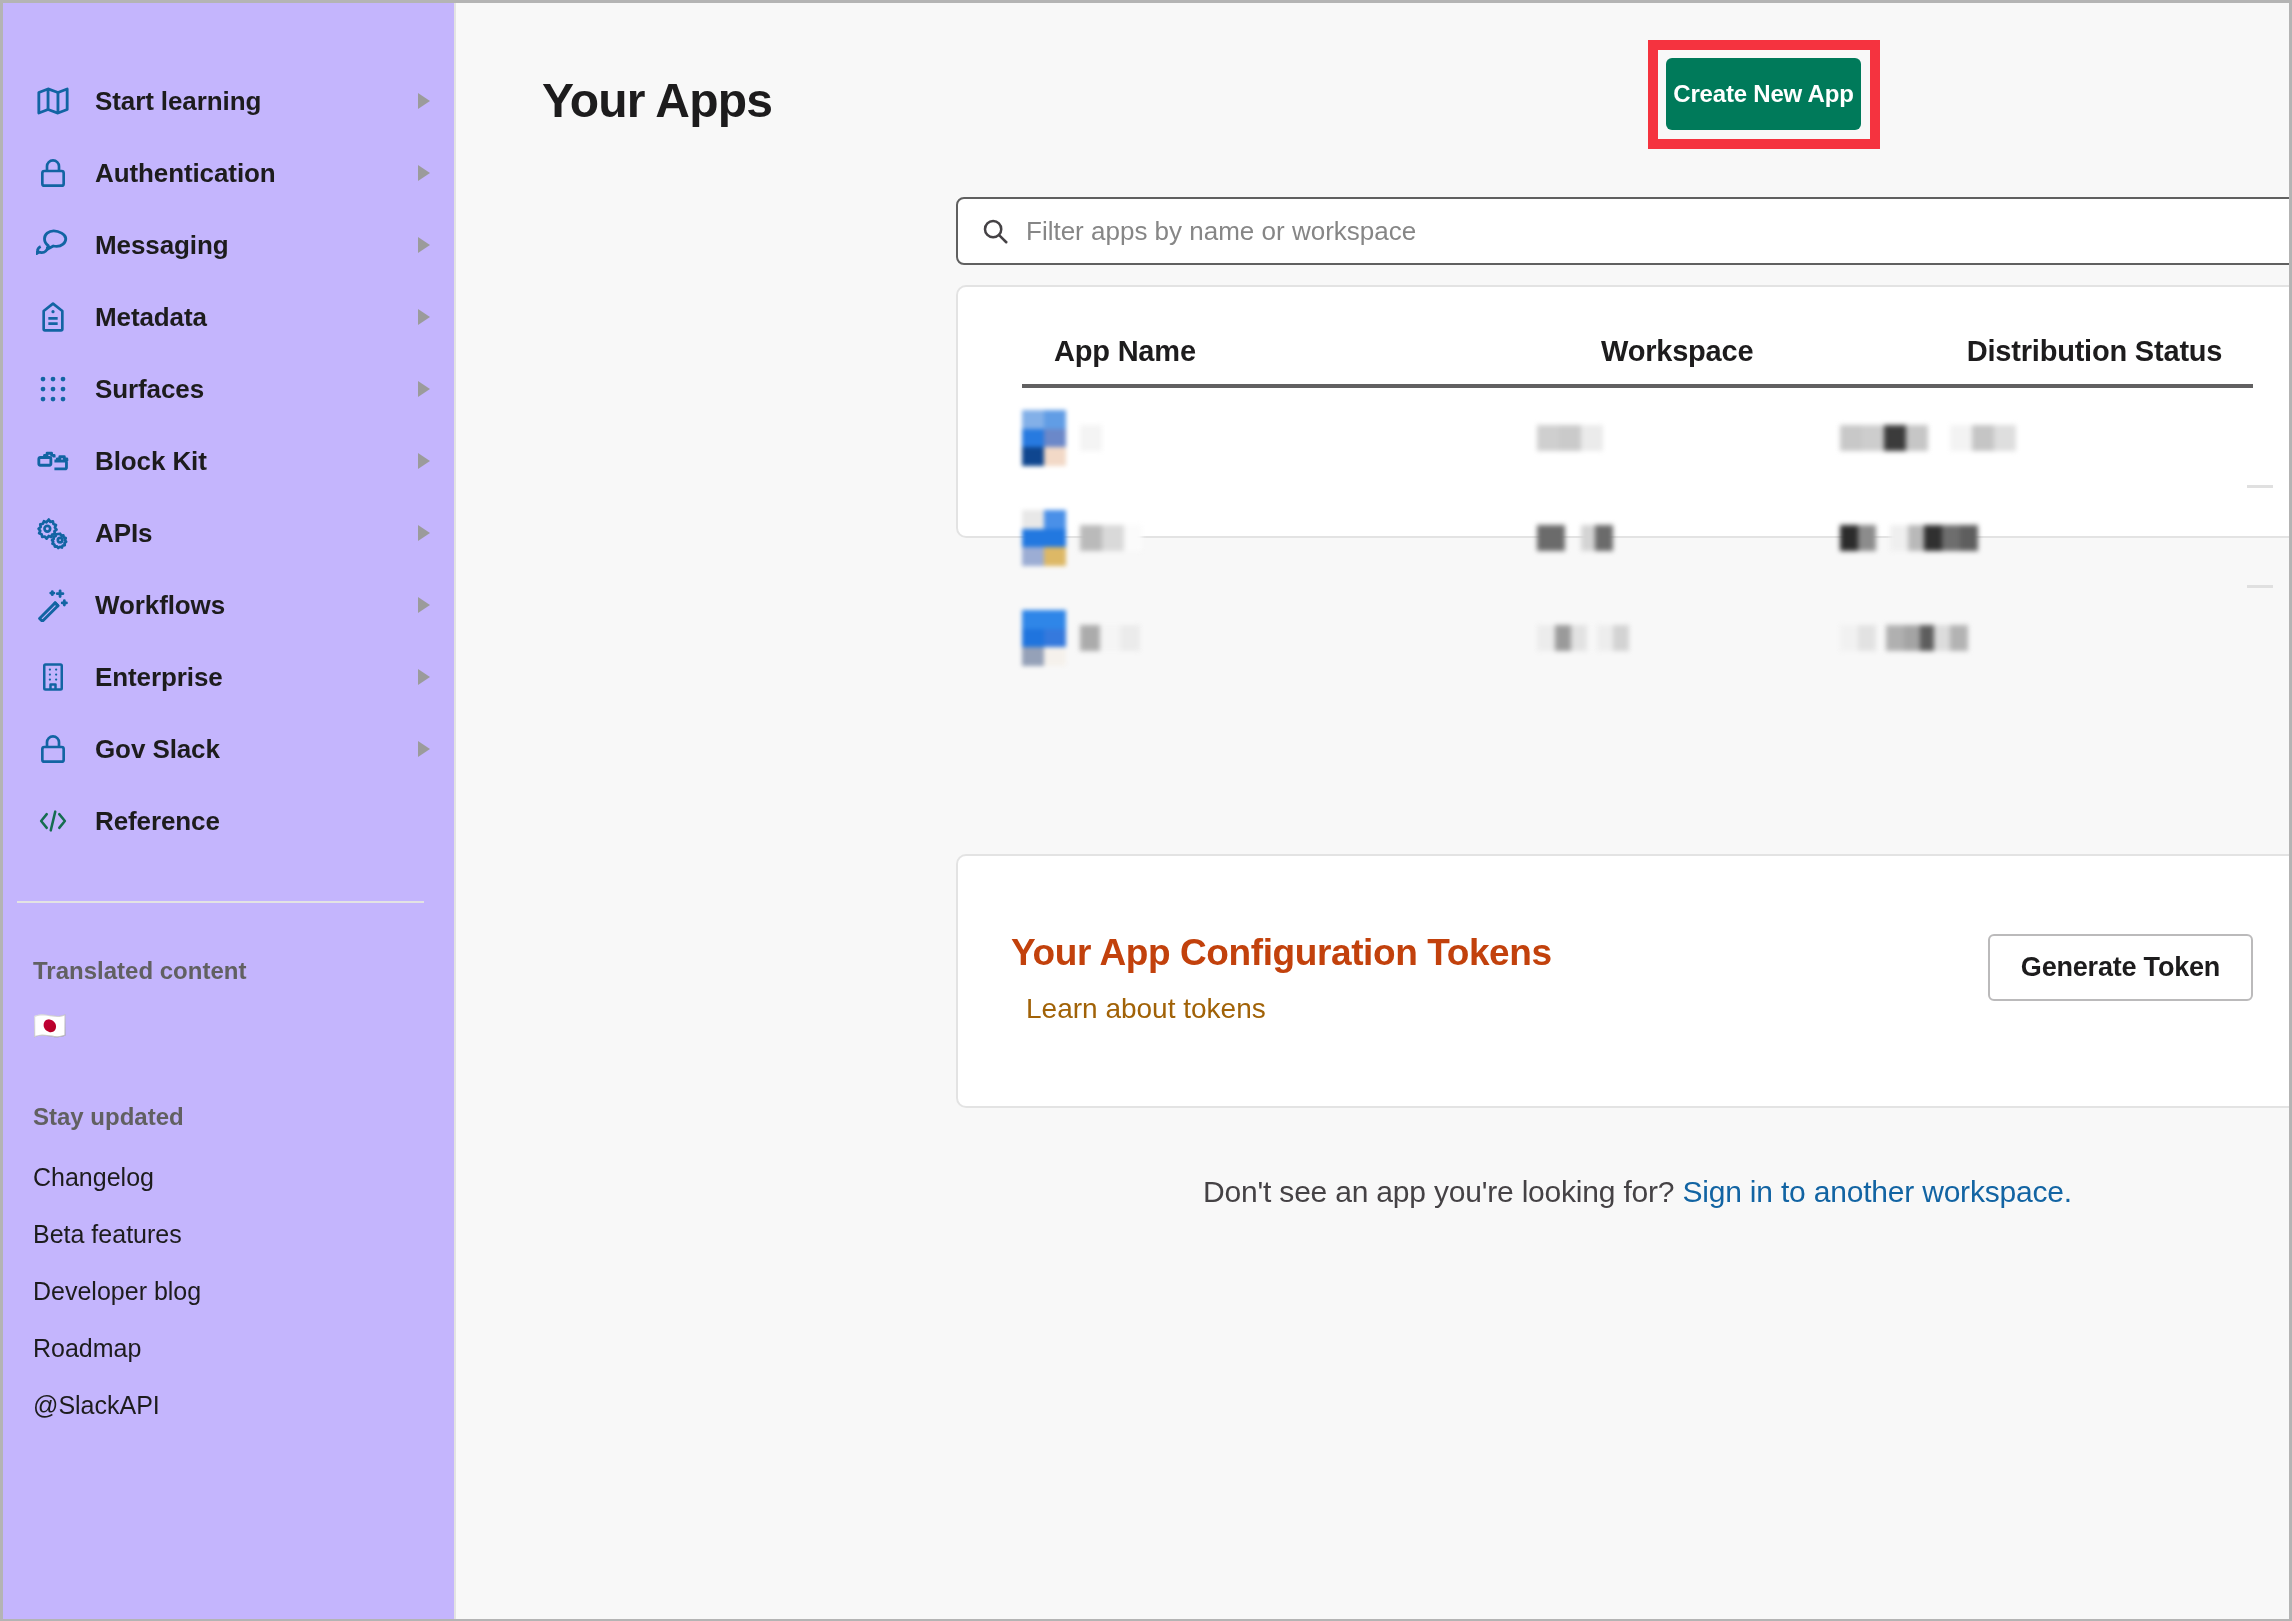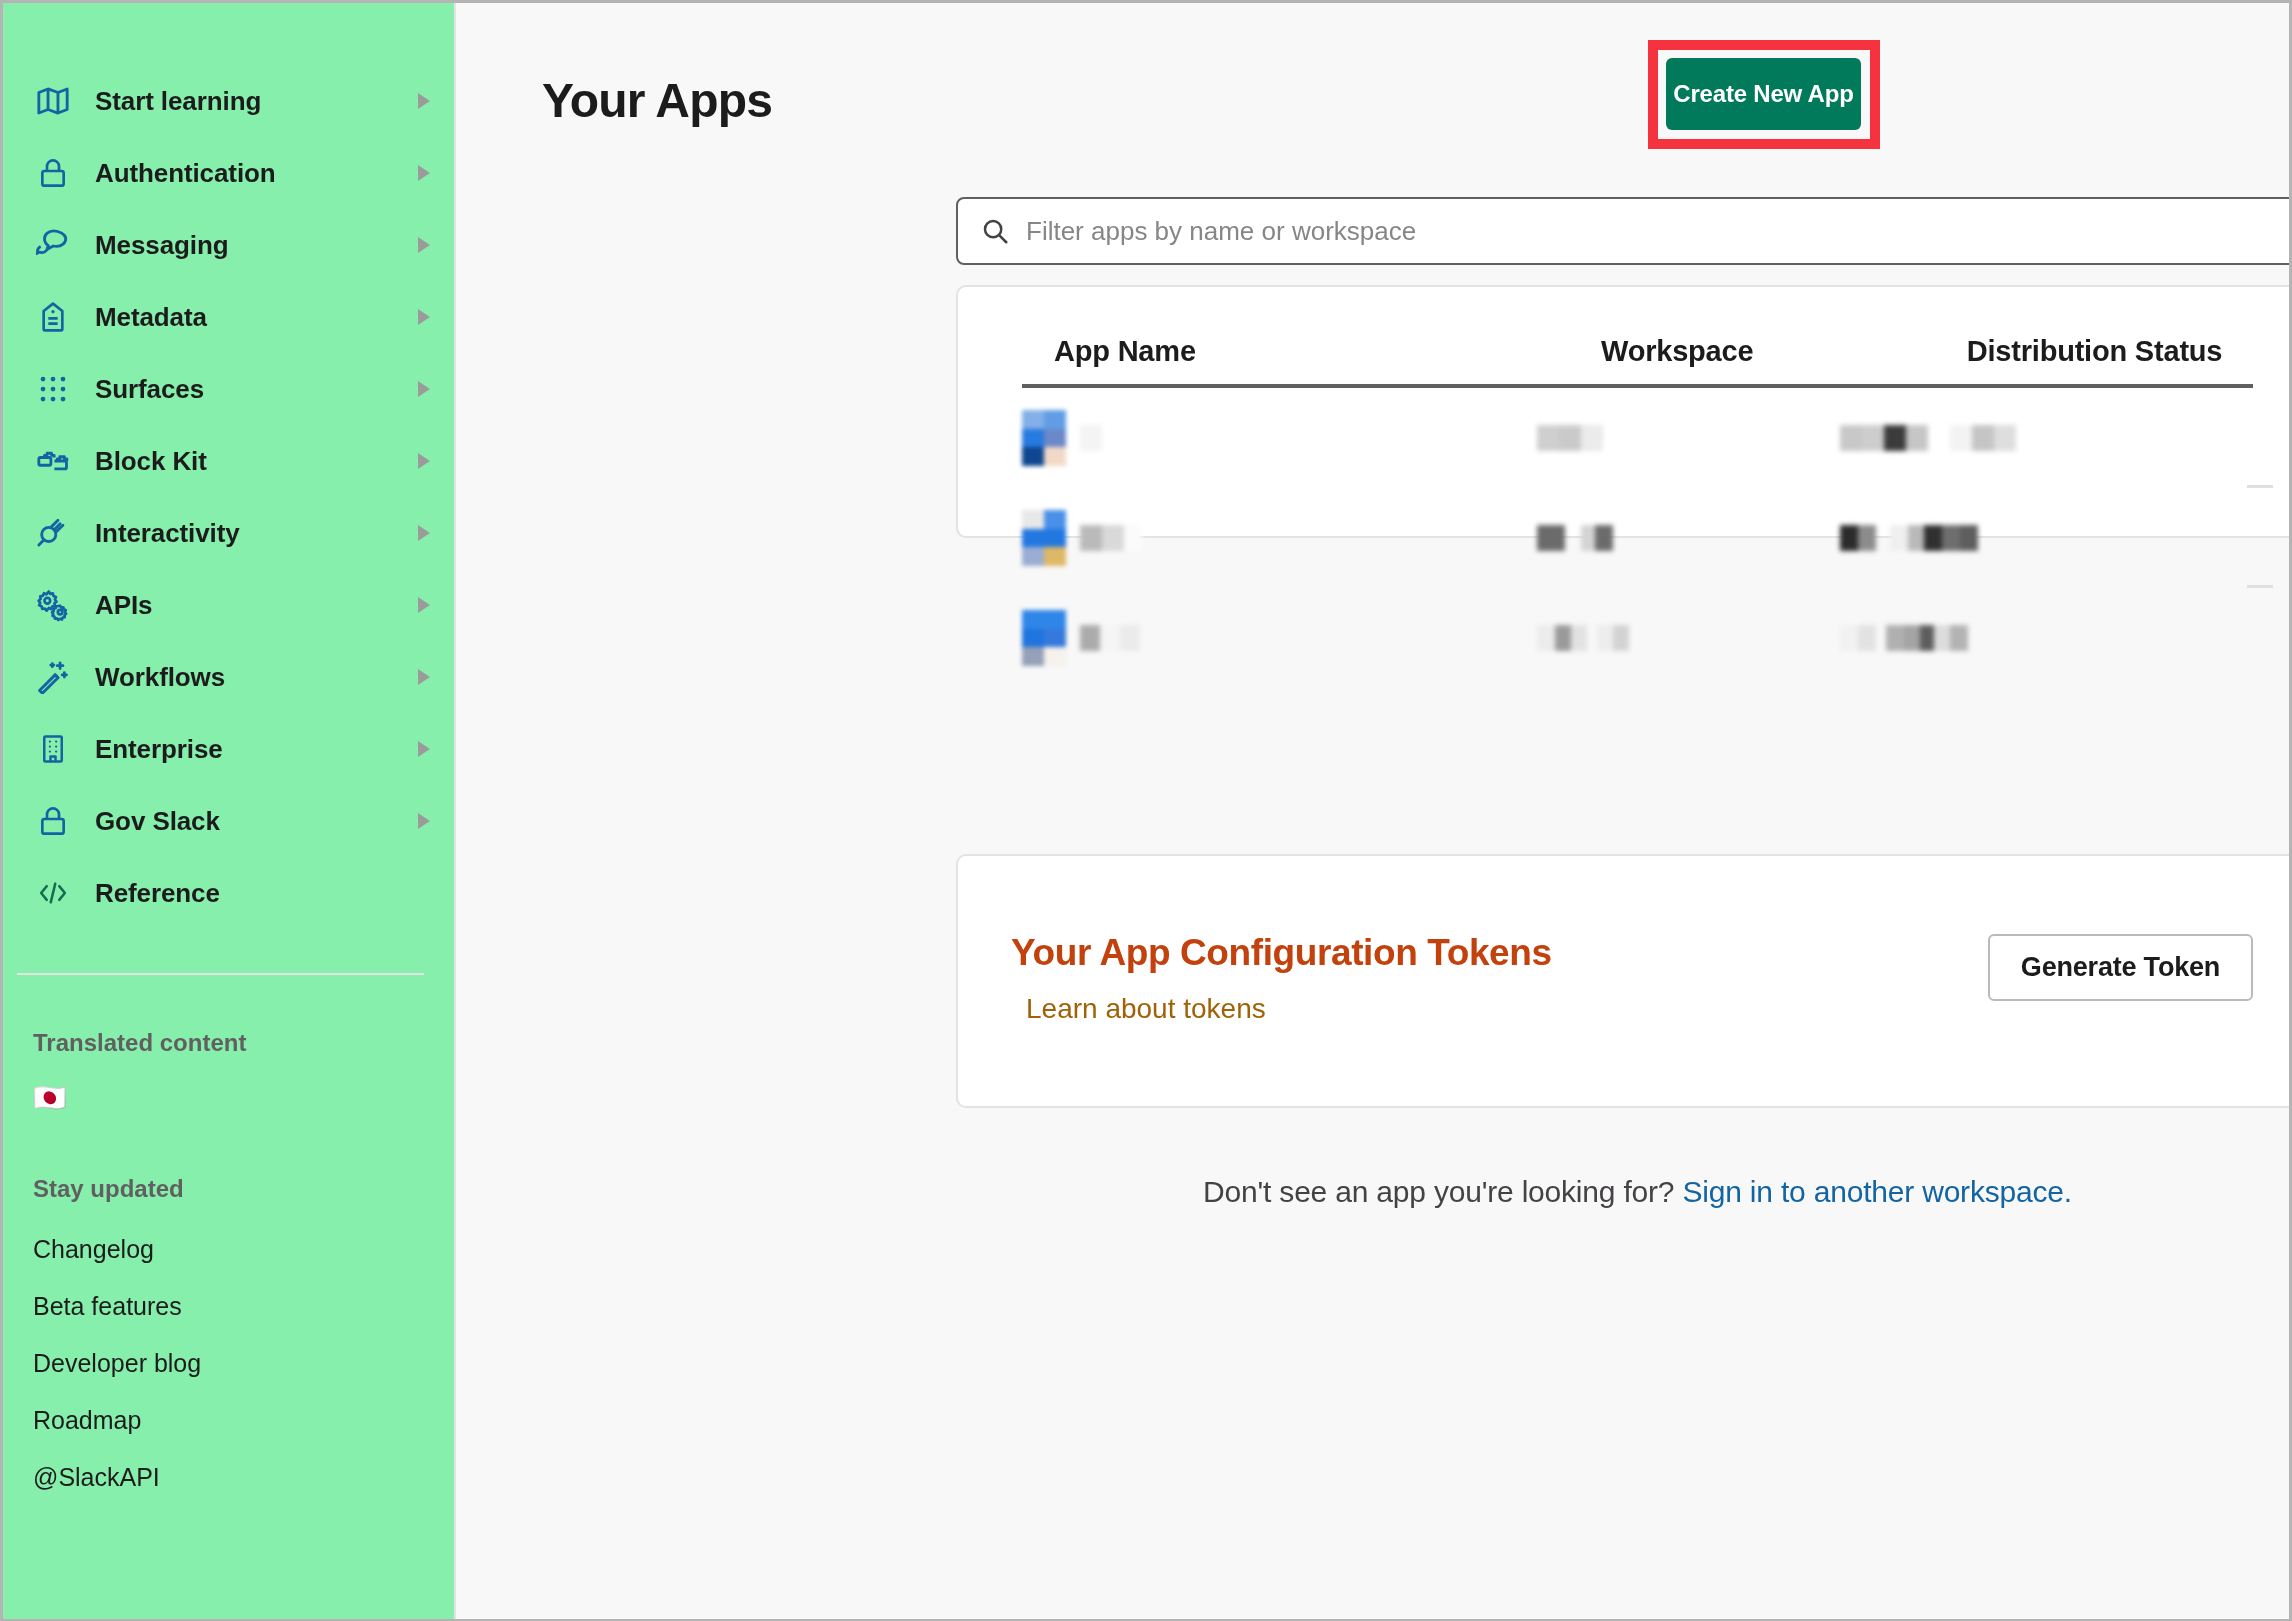--- a/index.html
+++ b/index.html
@@ -19,21 +19,21 @@
     border: 3px solid #b4b4b4;
     overflow: hidden;
   }
 
   
   #sidebar {
     position: absolute;
     left: 0; top: 0;
     width: 453px;
     height: 100%;
-    background: #86efac;
+    background: #c4b5fd;
     border-right: 2px solid #e3e3e3;
     padding-top: 62px;
   }
 
   .nav-item {
     display: flex;
     align-items: center;
     height: 72px;
     padding-left: 30px;
     padding-right: 24px;
@@ -367,31 +367,20 @@
           <path d="M3 9.5h6.5a1 1 0 011 1V14a1 1 0 01-1 1H3a1 1 0 01-1-1v-3.5a1 1 0 011-1z"></path>
           <path d="M6 9.5V8h1.8V6.5H11V8h1.8v1.5"></path>
           <path d="M13 12h7.5a1 1 0 011 1v3.5a1 1 0 01-1 1H13"></path>
           <path d="M15 12v-1.5h1.8V9h3.2v1.5h1.8V12"></path>
         </svg>
       </span>
       <span class="nav-label">Block Kit</span>
       <span class="nav-chevron"></span>
     </div>
 
-    <div class="nav-item">
-      <span class="nav-icon">
-        <svg width="34" height="34" viewBox="0 0 24 24" fill="none" stroke="#1264a3" stroke-width="2" stroke-linecap="round" stroke-linejoin="round">
-          <circle cx="9" cy="13" r="5"></circle>
-          <path d="M13 9.5l4-4M14.5 11l4.5-4.5M11 7.5L15.5 3"></path>
-          <path d="M5.5 17L2 20.5"></path>
-        </svg>
-      </span>
-      <span class="nav-label">Interactivity</span>
-      <span class="nav-chevron"></span>
-    </div>
 
     <div class="nav-item">
       <span class="nav-icon">
         <svg width="34" height="34" viewBox="0 0 24 24" fill="none" stroke="#1264a3" stroke-width="1.9" stroke-linejoin="round">
           <path d="M9 2.5l1 1.6 1.9-.3.4 1.9 1.8.7-.8 1.7 1.2 1.5-1.5 1.2.3 1.9-1.9.4-.7 1.8-1.7-.8L7.5 16 6.3 14.5l-1.9.3-.4-1.9-1.8-.7.8-1.7L1.8 9l1.5-1.2-.3-1.9L4.9 5.5l.7-1.8 1.7.8z"></path>
           <circle cx="8" cy="9" r="2"></circle>
           <path d="M17 12.5l.8 1.3 1.5-.2.3 1.5 1.4.5-.6 1.4.9 1.2-1.2.9.2 1.5-1.5.3-.5 1.4-1.4-.6-1.2.9-.9-1.2-1.5.2-.3-1.5-1.4-.5.6-1.4-.9-1.2 1.2-.9-.2-1.5 1.5-.3.5-1.4z"></path>
           <circle cx="17" cy="17" r="1.6"></circle>
         </svg>
       </span>

